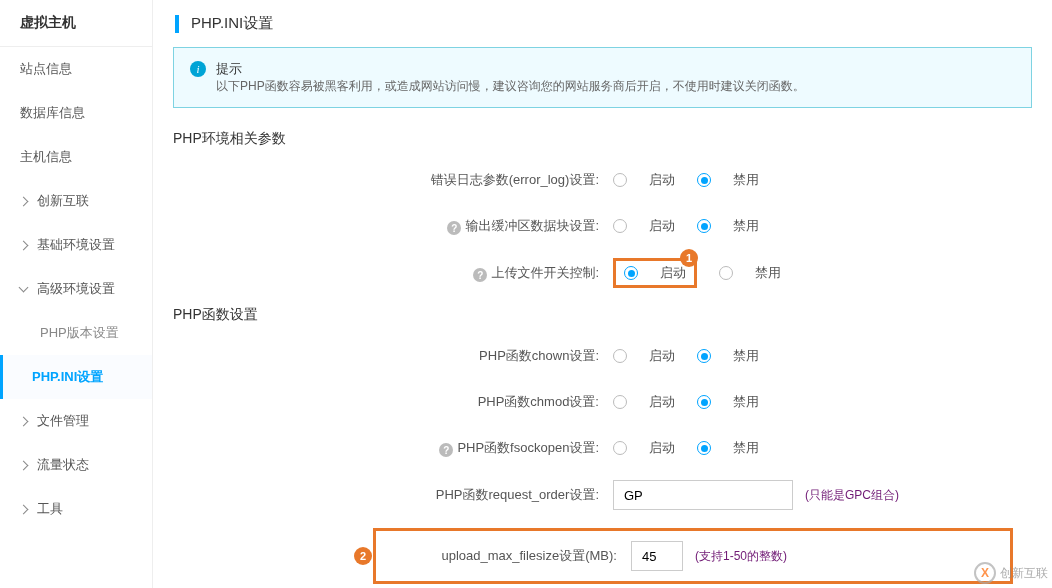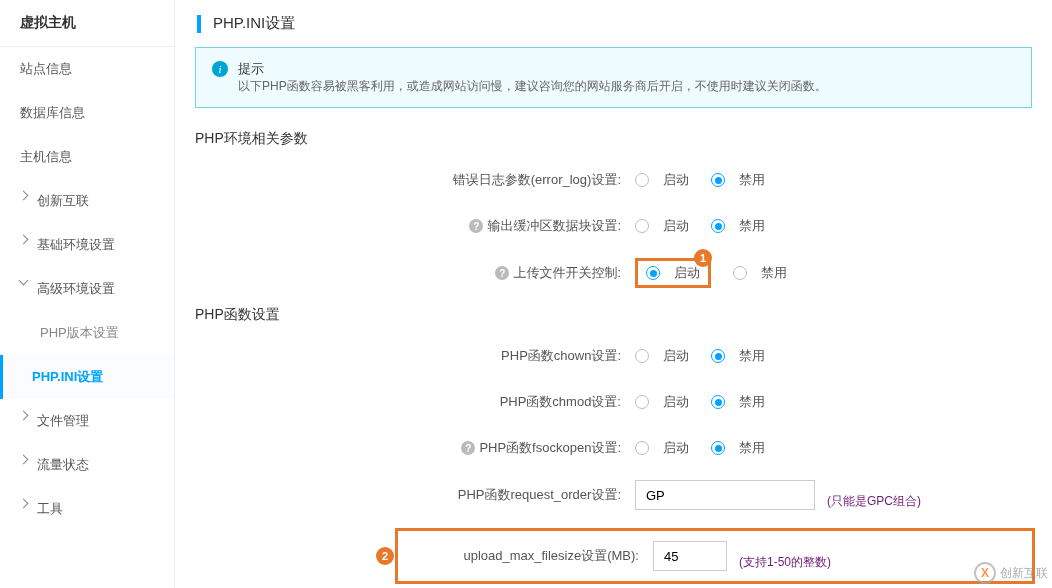--- a/index.html
+++ b/index.html
@@ -1,55 +1,55 @@
 <!DOCTYPE html>
 <html><head>
 <meta charset="utf-8">
 <style>
 *{box-sizing:border-box;margin:0;padding:0}
 body{font-family:"Microsoft YaHei","PingFang SC",Arial,sans-serif;font-size:13px;color:#333;background:#fff;width:1052px;height:588px;overflow:hidden;position:relative}
 .layout{display:flex;height:100%}
-.sidebar{width:175px;border-right:1px solid #eee;background:#fff}
+.sidebar{width:153px;border-right:1px solid #eee;background:#fff}
 .sidebar-title{padding:14px 20px;font-size:14px;font-weight:bold;border-bottom:1px solid #eee}
 .nav{list-style:none}
-.nav-item{display:flex;padding:13px 20px;cursor:pointer;color:#555;font-size:13px}
+.nav-item{display:flex;align-items:center;padding:13px 20px;cursor:pointer;color:#555;font-size:13px}
 .nav-item.sub{padding-left:40px;color:#888}
 .nav-item.active{color:#00a4ff;font-weight:bold;border-left:3px solid #00a4ff;padding-left:29px;background:#fafcff}
 .chev{width:7px;height:7px;margin-right:10px;border-right:1px solid #888;border-bottom:1px solid #888;transform:rotate(-45deg)}
 .chev.down{transform:rotate(45deg);margin-top:-3px}
 .main{flex:1;padding:0 0 0 0;overflow:auto}
 .page-header{display:flex;align-items:center;padding:14px 20px 14px 22px}
 .page-header-bar{width:4px;height:18px;background:#00a4ff;margin-right:12px}
 .page-header-title{font-size:15px;color:#333}
 .content{padding:0 20px}
 .tip-box{border:1px solid #7ed3e2;background:#eefbff;padding:12px 16px;margin-bottom:22px;display:flex;align-items:flex-start;gap:10px}
 .tip-icon{width:16px;height:16px;min-width:16px;border-radius:50%;background:#00a4d6;color:#fff;display:flex;align-items:center;justify-content:center;font-style:italic;font-family:Georgia,serif;font-size:11px;line-height:1;margin-top:1px}
 .tip-body-title{font-size:13px;color:#333;margin-bottom:0}
 .tip-body-text{font-size:12px;color:#666}
 .section-title{font-size:14px;color:#333;margin:0 0 18px 0}
 .form-row{display:flex;align-items:center;margin-bottom:18px;min-height:28px}
-.form-label{width:440px;text-align:right;padding-right:14px;color:#555;display:flex;justify-content:flex-end;align-items:center;gap:4px}
+.form-label{width:440px;text-align:right;padding-right:14px;color:#555;display:flex;justify-content:flex-end;align-items:flex-end;gap:4px}
 .help-icon{width:14px;height:14px;border-radius:50%;background:#bbb;color:#fff;font-size:10px;display:inline-flex;align-items:center;justify-content:center;font-weight:bold}
 .radio-group{display:flex;align-items:center;gap:22px}
-.radio{display:flex;align-items:center;gap:14px;cursor:pointer;color:#555}
+.radio{display:flex;align-items:center;gap:22px;cursor:pointer;color:#555}
 .radio-dot{width:14px;height:14px;border:1px solid #bbb;border-radius:50%;display:inline-flex;align-items:center;justify-content:center}
 .radio.checked .radio-dot{border-color:#00a4ff}
 .radio.checked .radio-dot::after{content:"";width:7px;height:7px;border-radius:50%;background:#00a4ff}
 .hl-box{border:3px solid #e8782a;padding:3px 8px;display:inline-flex;align-items:center;gap:22px;position:relative}
 .badge{width:18px;height:18px;border-radius:50%;background:#e8782a;color:#fff;font-size:11px;display:flex;align-items:center;justify-content:center;font-weight:bold;position:absolute}
 .badge.b1{top:-12px;right:-4px}
 .text-input{border:1px solid #ccc;height:30px;padding:0 10px;font-size:13px;width:180px}
 .hint{color:#701a75;font-size:12px;margin-left:12px}
 .hl-row{border:3px solid #e8782a;padding:10px 6px 10px 0;position:relative;display:flex;align-items:center;margin-left:200px;width:640px}
 .hl-row .form-label{width:255px}
 .badge.b2{left:-22px;top:50%;transform:translateY(-50%)}
 .watermark{position:absolute;right:4px;bottom:4px;display:flex;align-items:center;gap:4px;color:#888;font-size:12px;opacity:0.7}
 .watermark-logo{width:22px;height:22px;border:2px solid #aaa;border-radius:50%;display:flex;align-items:center;justify-content:center;font-weight:bold;color:#f60;font-size:12px}
-.row-input{display:flex;align-items:flex-end}
-.text-input.sm{width:74px}
+.row-input{display:flex;align-items:center}
+.text-input.sm{width:52px}
 </style>
 </head>
 <body>
 
 <div class="layout">
   <aside class="sidebar">
     <div class="sidebar-title">虚拟主机</div>
     <ul class="nav">
       <li class="nav-item">
           <span>站点信息</span>

